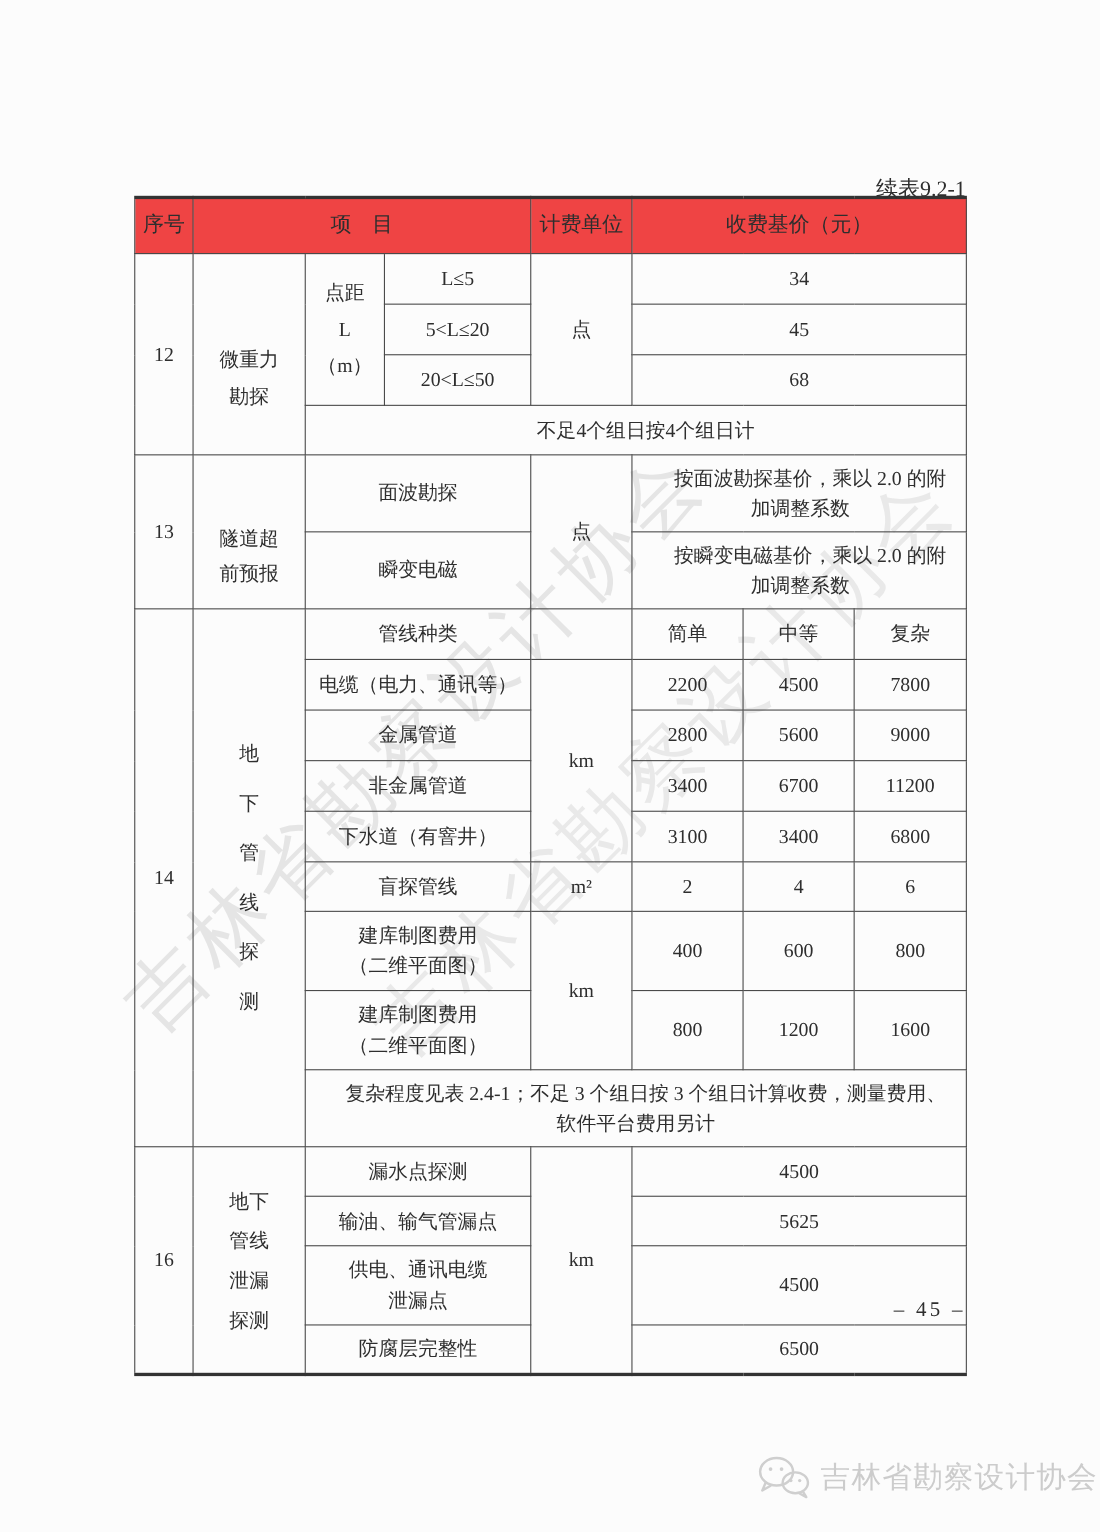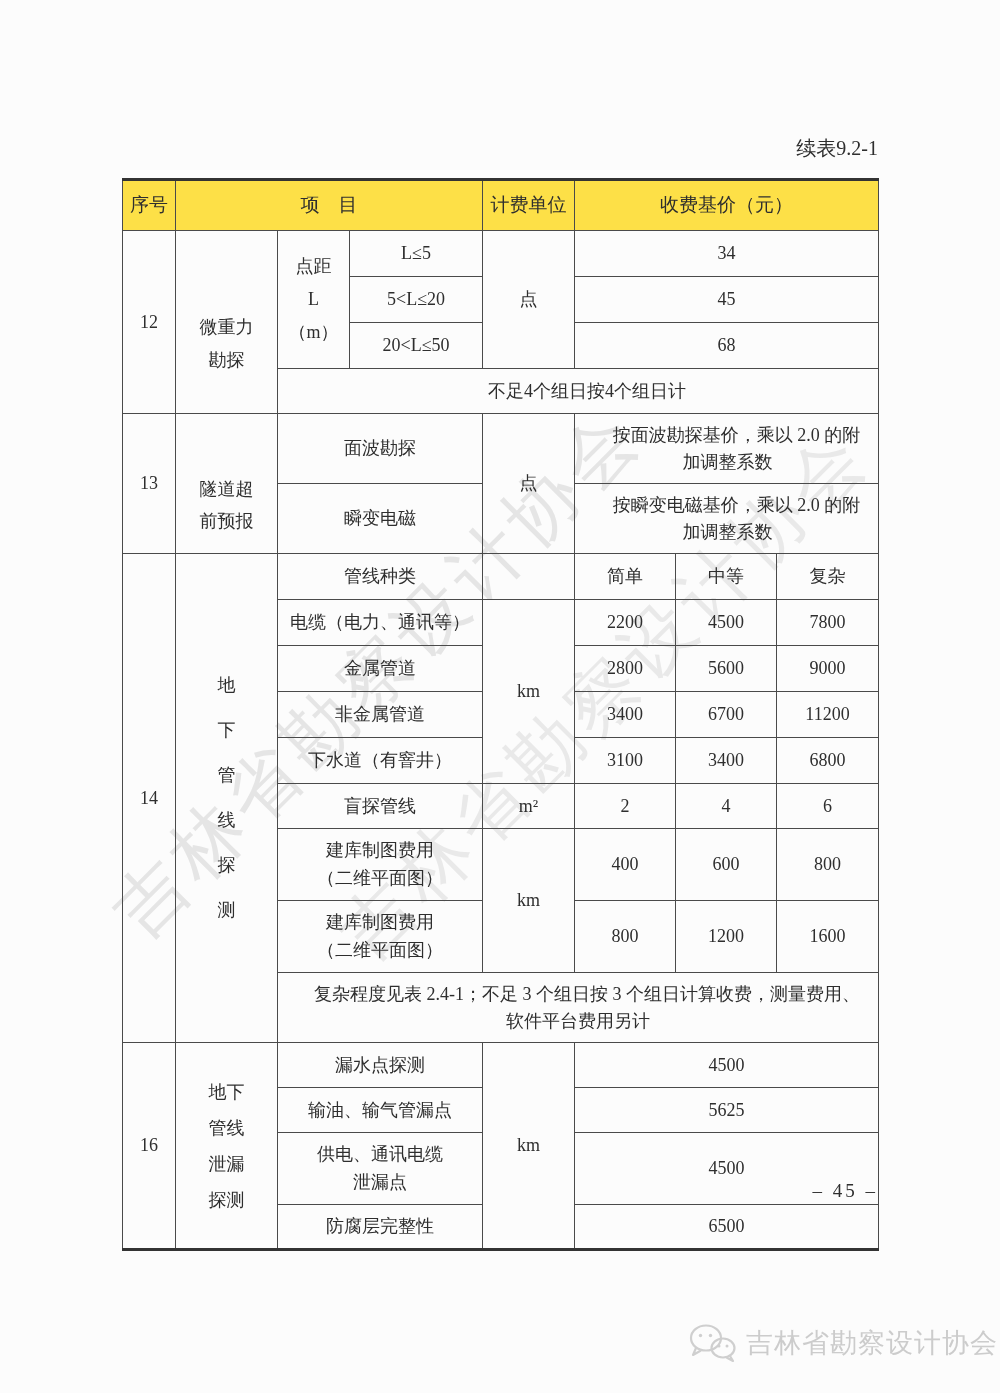--- a/index.html
+++ b/index.html
@@ -27,21 +27,21 @@
     transform-origin:left center;
     z-index:0;
     pointer-events:none;
     font-family:"Liberation Serif","DejaVu Serif",serif;
   }
   .wm-a{left:126px;top:876px;}
   .wm-b{left:353px;top:898px;color:rgba(110,110,110,0.13);}
   
   .cont-label{
     position:absolute;
-    top:135px;
+    top:158px;
     right:122px;
     font-size:20px;
     z-index:2;
   }
   
   table.fee{
     position:absolute;
     left:122px;
     top:178px;
     width:756px;
@@ -54,21 +54,21 @@
   table.fee td{
     border:1px solid #4a4a4a;
     text-align:center;
     vertical-align:middle;
     padding:2px 4px;
     line-height:1.5;
     background:transparent;
   }
   table.fee{border-top:3px solid #333;border-bottom:3px solid #333;}
   tr.thead td{
-    background:#fde047;
+    background:#ef4444;
     font-size:19px;
     height:45px;
   }
   .h45{height:45px}
   .h46{height:46px}
   .h70{height:70px}
   .h72{height:72px}
   .grp{margin:0 auto;word-break:break-all;line-height:1.8;}
   .w3{width:3.2em;margin-top:43px;}
   .w2{width:2.2em;line-height:2.0;}

